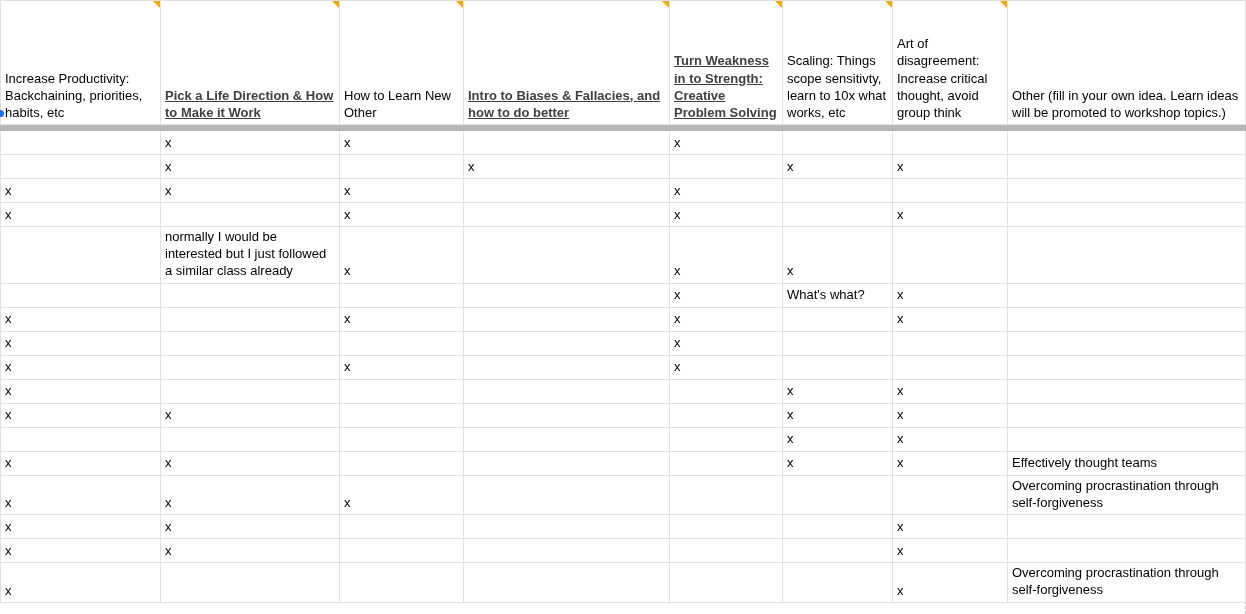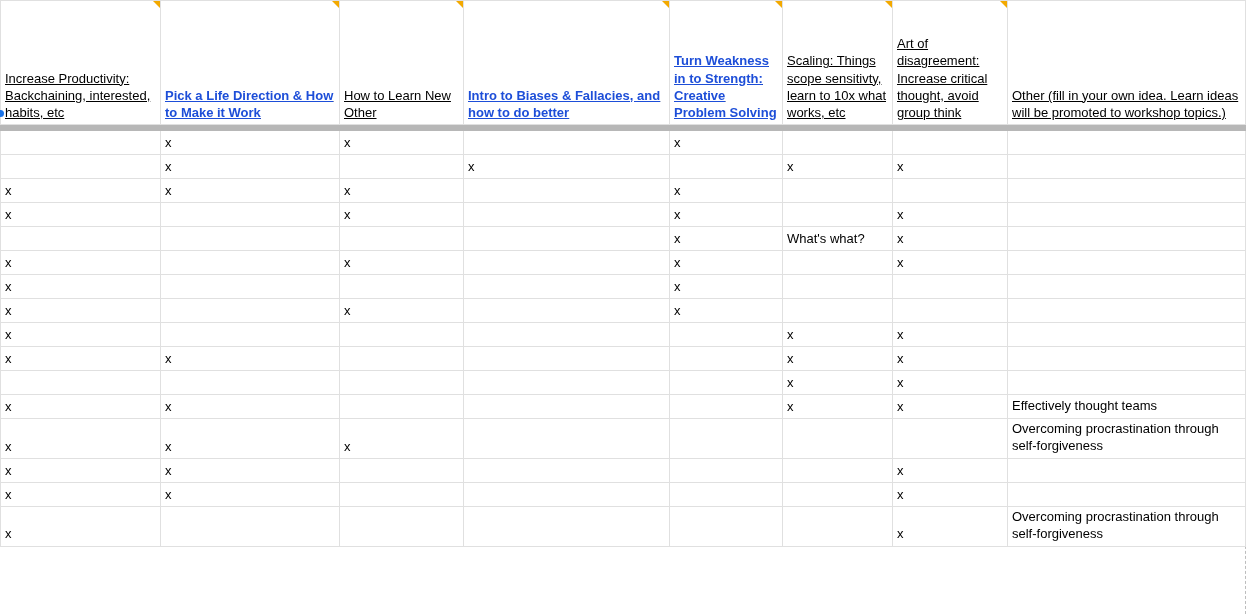--- a/index.html
+++ b/index.html
@@ -47,27 +47,26 @@
   col.c7 { width: 238px; }
 
   thead th {
     vertical-align: bottom;
     font-weight: bold;
     line-height: 1.32;
     height: 118px;
     border-bottom: none;
     padding-bottom: 4px;
     position: relative;
-    text-decoration: underline;
   }
   thead th .htext {
     display: block;
   }
   thead th.link .htext {
-    color: #1d4ed8;
+    color: #404040;
     text-decoration: underline;
     font-weight: bold;
   }
   
   .note-corner::after {
     content: "";
     position: absolute;
     top: 0;
     right: 0;
     width: 0;
@@ -117,21 +116,21 @@
         <col class="c2">
         <col class="c3">
       <col class="c4">
         <col class="c5">
         <col class="c6">
         <col class="c7">
     </colgroup>
     <thead>
       <tr>
           <th class=" note-corner">
-            <span class="htext">Increase Productivity: Backchaining, interested, habits, etc</span>
+            <span class="htext">Increase Productivity: Backchaining, priorities, habits, etc</span>
           </th>
           <th class="link note-corner">
             <span class="htext">Pick a Life Direction &amp; How to Make it Work</span>
           </th>
           <th class=" note-corner">
             <span class="htext">How to Learn New Other</span>
           </th>
           <th class="link note-corner">
             <span class="htext">Intro to Biases &amp; Fallacies, and how to do better</span>
           </th>
@@ -191,20 +190,30 @@
           <td></td>
         </tr>
         <tr>
           <td>x</td>
           <td></td>
           <td>x</td>
           <td></td>
           <td>x</td>
           <td></td>
           <td>x</td>
+          <td></td>
+        </tr>
+        <tr>
+          <td></td>
+          <td class="multiline">normally I would be interested but I just followed a similar class already</td>
+          <td>x</td>
+          <td></td>
+          <td>x</td>
+          <td>x</td>
+          <td></td>
           <td></td>
         </tr>
         <tr>
           <td></td>
           <td></td>
           <td></td>
           <td></td>
           <td>x</td>
           <td>What's what?</td>
           <td>x</td>

